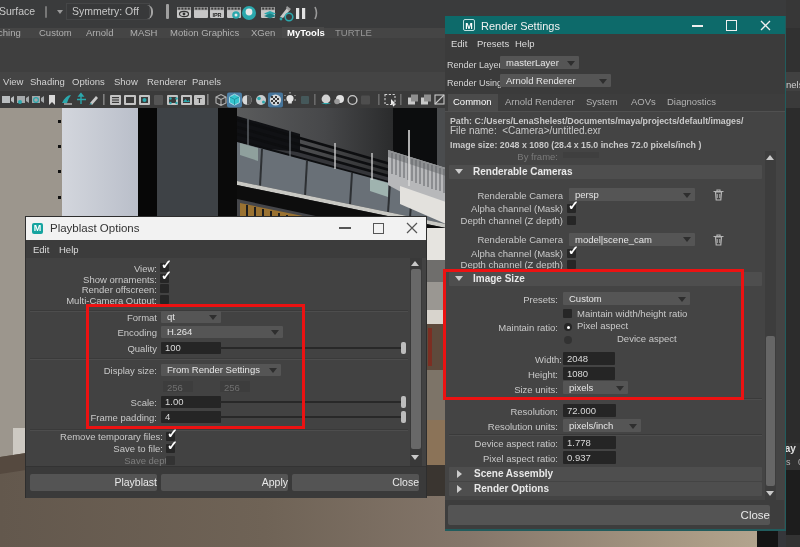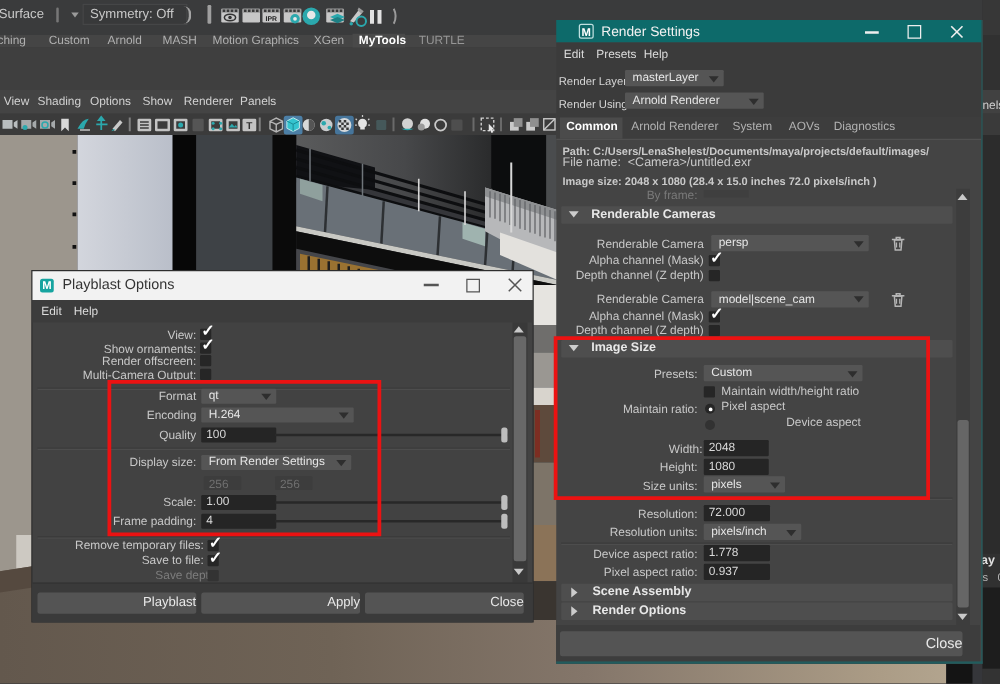--- a/index.html
+++ b/index.html
@@ -437,21 +437,21 @@
   <div class="abs" style="left:32px;top:22px;color:#dcdcdc;font-size:9.5px;">Presets</div>
   <div class="abs" style="left:70px;top:22px;color:#dcdcdc;font-size:9.5px;">Help</div>
 
   <div class="lbl" style="left:2px;top:44px;font-size:9px;color:#d6d6d6;">Render Layer</div>
   <div class="dd" style="left:55px;top:40px;width:73px;height:13px;line-height:13px;font-size:9.5px;">masterLayer<span class="ar" style="top:4.5px;"></span></div>
   <div class="lbl" style="left:2px;top:62px;font-size:9px;color:#d6d6d6;">Render Using</div>
   <div class="dd" style="left:55px;top:58px;width:105px;height:13px;line-height:13px;font-size:9.5px;">Arnold Renderer<span class="ar" style="top:4.5px;"></span></div>
 
   <div class="abs" style="left:0;top:78px;width:340px;height:17px;background:#3d3d3d;border-bottom:1px solid #505050;"></div>
   <div class="abs" style="left:3px;top:78px;width:50px;height:17px;background:#4b4b4b;"></div>
-  <div class="abs" style="left:8px;top:80px;color:#fff;font-size:9.5px;font-weight:bold;">Common</div>
+  <div class="abs" style="left:8px;top:80px;color:#fff;font-size:9.5px;font-weight:normal;">Common</div>
   <div class="abs" style="left:60px;top:80px;color:#b2b2b2;font-size:9.5px;">Arnold Renderer</div>
   <div class="abs" style="left:141px;top:80px;color:#b2b2b2;font-size:9.5px;">System</div>
   <div class="abs" style="left:186px;top:80px;color:#b2b2b2;font-size:9.5px;">AOVs</div>
   <div class="abs" style="left:222px;top:80px;color:#b2b2b2;font-size:9.5px;">Diagnostics</div>
 
   <div class="abs" style="left:5px;top:100px;color:#c9c9c9;font-size:8.8px;font-weight:bold;white-space:nowrap;">Path: C:/Users/LenaShelest/Documents/maya/projects/default/images/</div>
   <div class="abs" style="left:5px;top:109px;color:#c9c9c9;font-size:10px;font-weight:normal;white-space:nowrap;">File name:&nbsp;&nbsp;&lt;Camera&gt;/untitled.exr</div>
   <div class="abs" style="left:5px;top:124px;color:#c9c9c9;font-size:8.8px;font-weight:bold;white-space:nowrap;">Image size: 2048 x 1080 (28.4 x 15.0 inches 72.0 pixels/inch )</div>
 
   <div class="rlbl" style="left:0px;top:135px;width:113px;color:#7a7a7a;">By frame:</div>
@@ -488,21 +488,21 @@
   <div class="abs" style="left:28px;top:257px;color:#e8e8e8;font-size:10px;font-weight:bold;">Image Size</div>
   <div class="rlbl" style="left:0px;top:278px;width:113px;">Presets:</div>
   <div class="dd" style="left:118px;top:276px;width:121px;height:13px;line-height:13px;">Custom<span class="ar" style="top:4.5px;"></span></div>
   <div class="chk" style="left:118px;top:293px;"></div>
   <div class="lbl" style="left:132px;top:292px;">Maintain width/height ratio</div>
   <div class="rlbl" style="left:0px;top:306px;width:113px;">Maintain ratio:</div>
   <div class="abs" style="left:119px;top:307px;width:8px;height:8px;background:#262626;border-radius:50%;"></div>
   <div class="abs" style="left:121.5px;top:309.5px;width:3px;height:3px;background:#fff;border-radius:50%;"></div>
   <div class="lbl" style="left:132px;top:304px;">Pixel aspect</div>
   <div class="abs" style="left:119px;top:320px;width:8px;height:8px;background:#323232;border-radius:50%;"></div>
-  <div class="lbl" style="left:136px;top:317px;padding-left:48px;">Device aspect</div>
+  <div class="lbl" style="left:124px;top:317px;padding-left:48px;">Device aspect</div>
   <div class="rlbl" style="left:4px;top:338px;width:113px;">Width:</div>
   <div class="fld" style="left:118px;top:336px;width:48px;height:13px;line-height:13px;">2048</div>
   <div class="rlbl" style="left:0px;top:353px;width:113px;">Height:</div>
   <div class="fld" style="left:118px;top:351px;width:48px;height:13px;line-height:13px;">1080</div>
   <div class="rlbl" style="left:0px;top:368px;width:113px;">Size units:</div>
   <div class="dd" style="left:118px;top:365px;width:59px;height:13px;line-height:13px;">pixels<span class="ar" style="top:4.5px;"></span></div>
   <div class="sep" style="left:4px;top:382px;width:313px;"></div>
   <div class="rlbl" style="left:0px;top:390px;width:113px;">Resolution:</div>
   <div class="fld" style="left:118px;top:388px;width:49px;height:13px;line-height:13px;">72.000</div>
   <div class="rlbl" style="left:0px;top:405px;width:113px;">Resolution units:</div>

